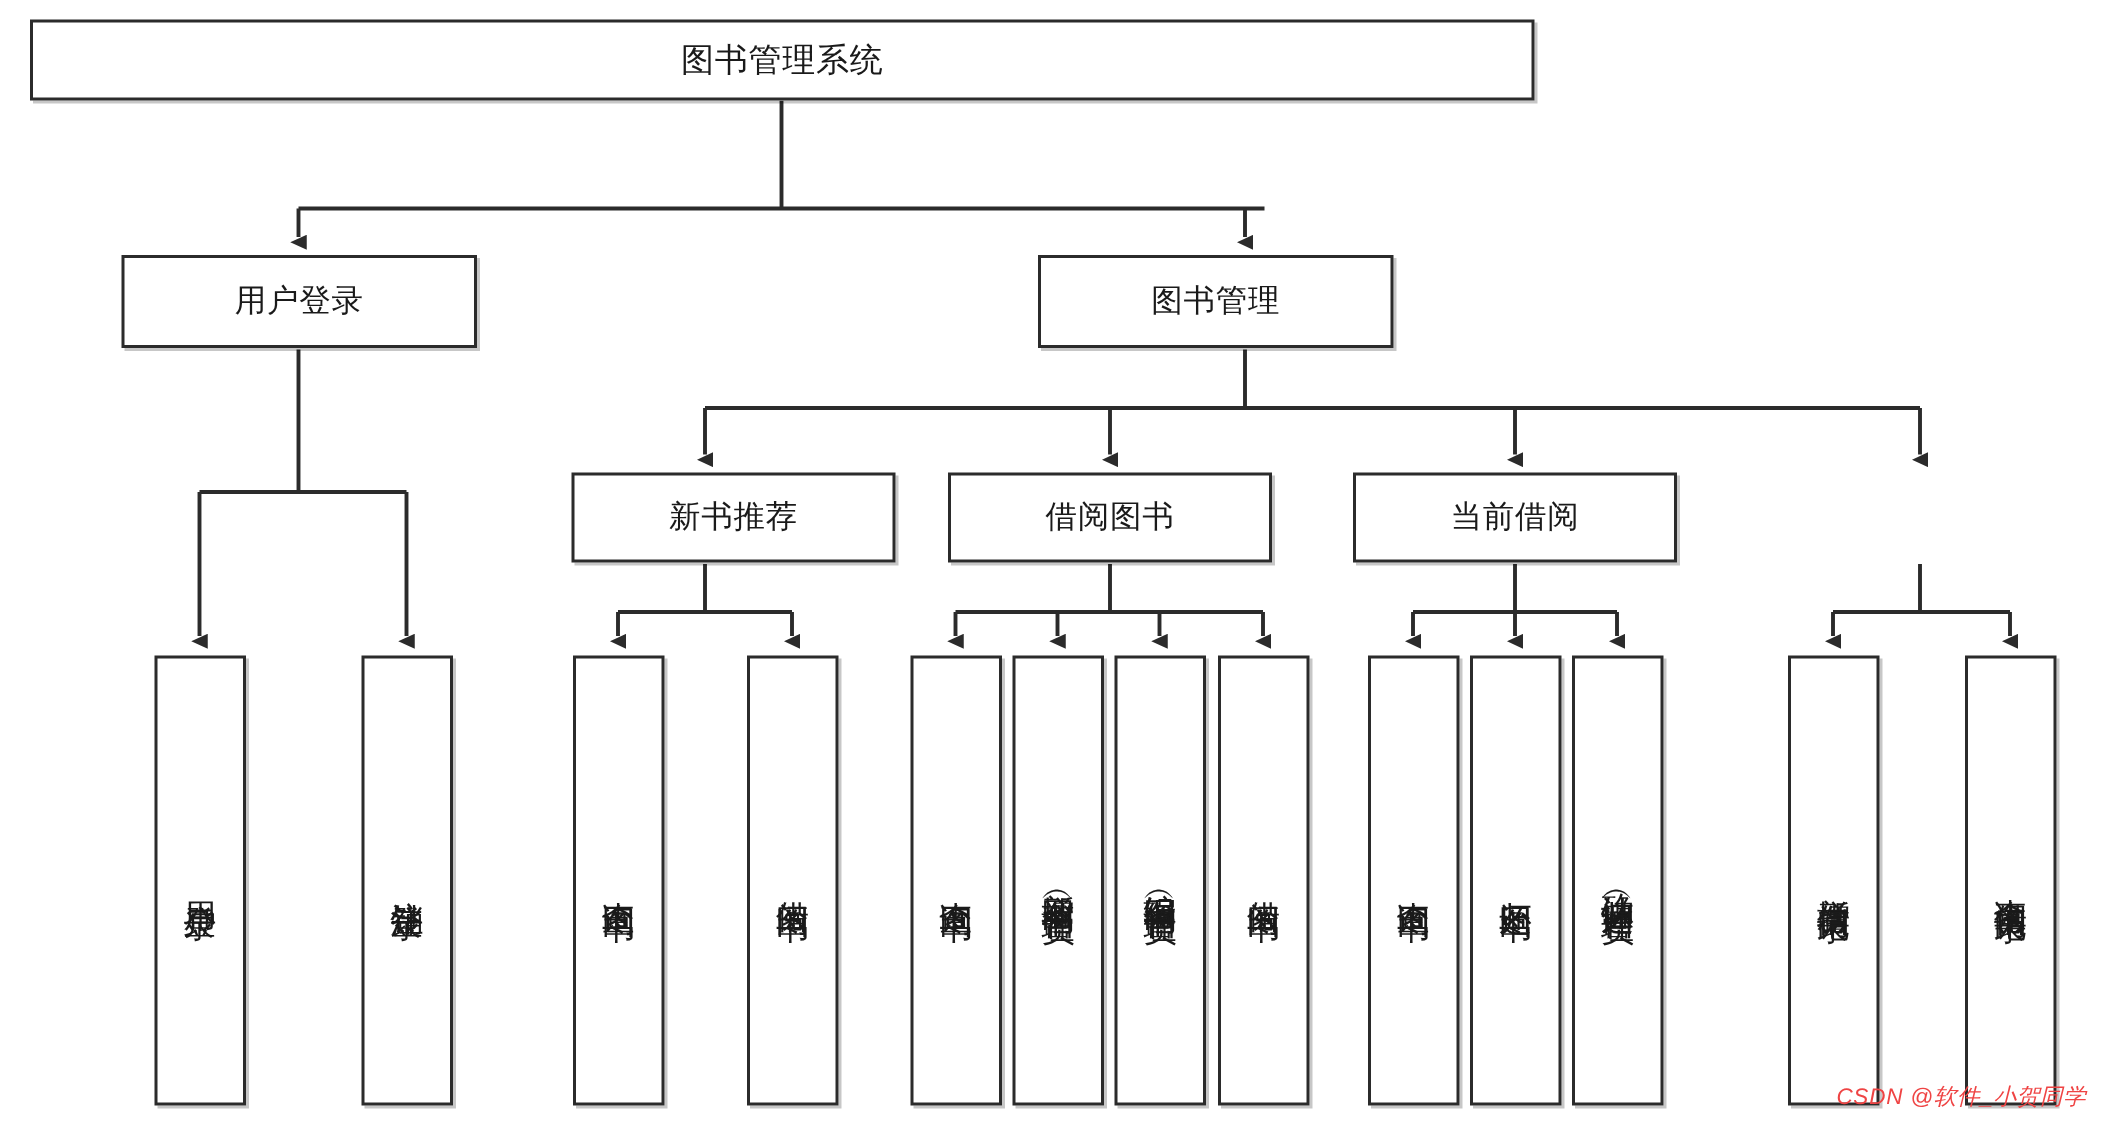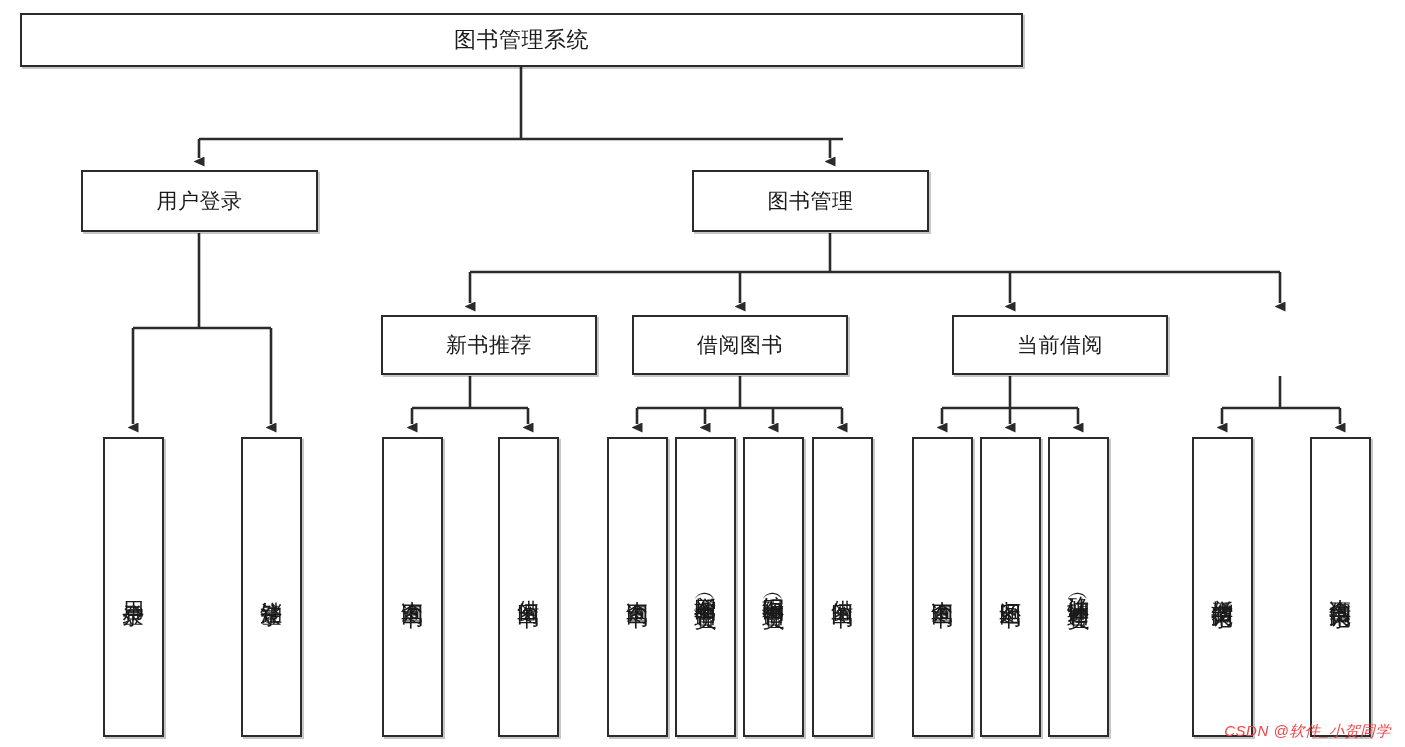--- a/index.html
+++ b/index.html
@@ -132,21 +132,21 @@
   <div class="node" style="left:692px; top:170px; width:237px; height:62px;">
     <span class="label">图书管理</span>
   </div>
 
   <div class="node" style="left:381px; top:315px; width:216px; height:60px;">
     <span class="label">新书推荐</span>
   </div>
   <div class="node" style="left:632px; top:315px; width:216px; height:60px;">
     <span class="label">借阅图书</span>
   </div>
-  <div class="node" style="left:952px; top:315px; width:216px; height:60px;">
+  <div class="node" style="left:902px; top:315px; width:216px; height:60px;">
     <span class="label">当前借阅</span>
   </div>
 
   <div class="node vertical" style="left:103px; top:437px; width:61px; height:300px;">
     <span class="label">用户登录</span>
   </div>
   <div class="node vertical" style="left:241px; top:437px; width:61px; height:300px;">
     <span class="label">注销登录</span>
   </div>
 

